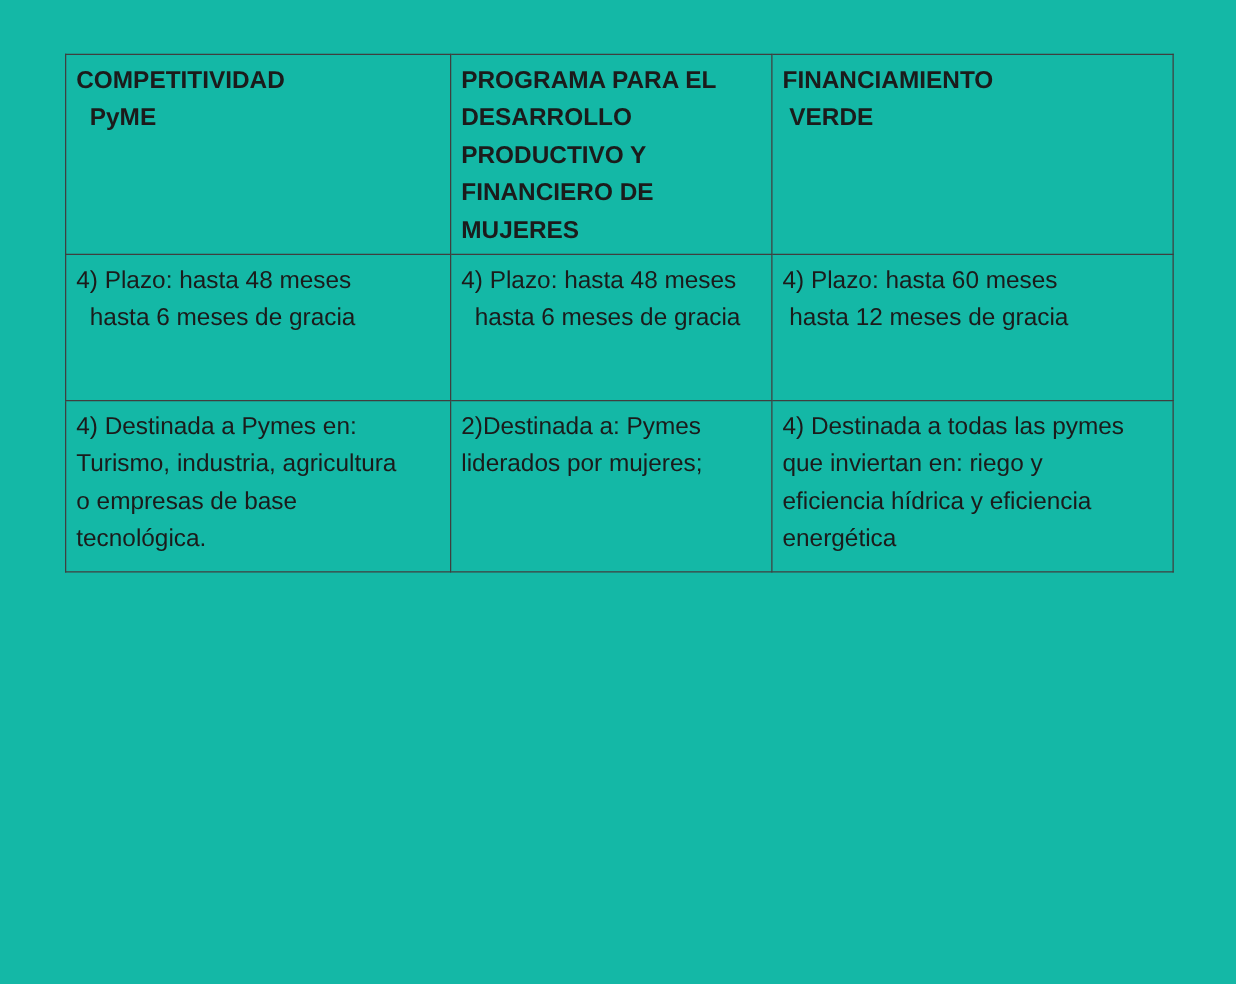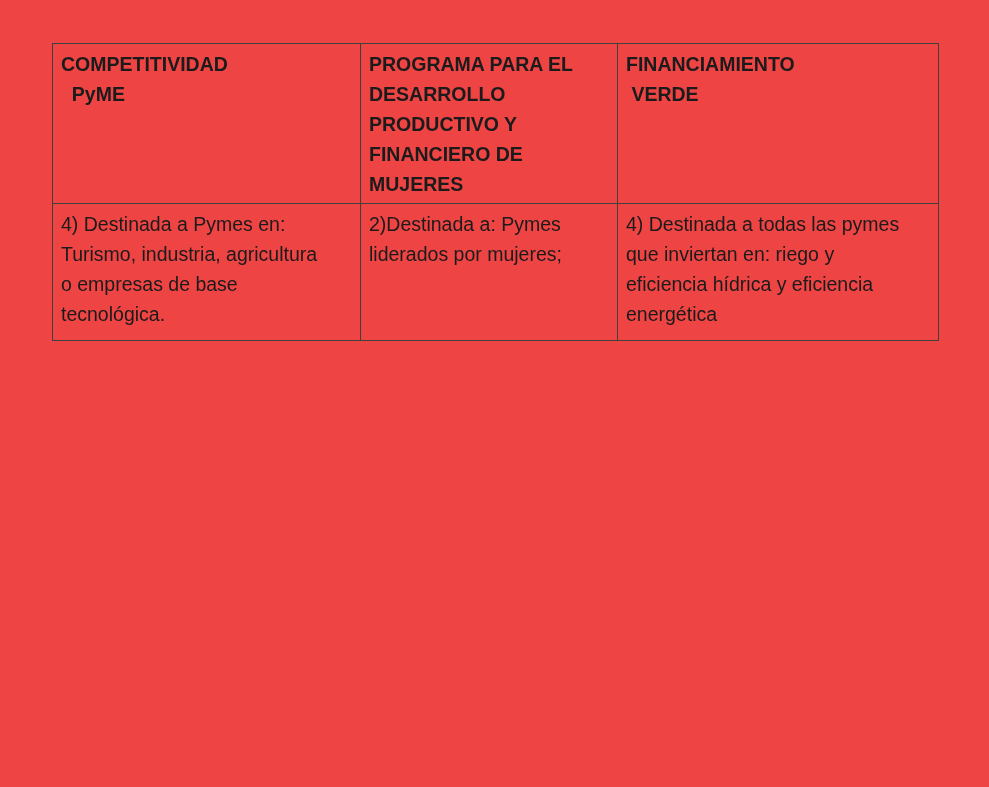--- a/index.html
+++ b/index.html
@@ -8,21 +8,21 @@
     background: #ffffff;
     width: 989px;
     height: 787px;
     font-family: "Liberation Sans", "DejaVu Sans", sans-serif;
     color: #1b1b1b;
   }
   .page {
     position: relative;
     width: 989px;
     height: 787px;
-    background: #ef4444;
+    background: #14b8a6;
     overflow: hidden;
   }
   table.grid {
     position: absolute;
     left: 52px;
     top: 43px;
     width: 886px;
     border-collapse: collapse;
     table-layout: fixed;
   }
@@ -61,20 +61,28 @@
         <td class="hdr">COMPETITIVIDAD
   PyME</td>
         <td class="hdr">PROGRAMA PARA EL
 DESARROLLO
 PRODUCTIVO Y
 FINANCIERO DE
 MUJERES</td>
         <td class="hdr">FINANCIAMIENTO
  VERDE</td>
       </tr>
+      <tr class="r5">
+        <td>4) Plazo: hasta 48 meses
+  hasta 6 meses de gracia</td>
+        <td>4) Plazo: hasta 48 meses
+  hasta 6 meses de gracia</td>
+        <td>4) Plazo: hasta 60 meses
+ hasta 12 meses de gracia</td>
+      </tr>
       <tr class="r6">
         <td>4) Destinada a Pymes en:
 Turismo, industria, agricultura
 o empresas de base
 tecnológica.</td>
         <td>2)Destinada a: Pymes
 liderados por mujeres;</td>
         <td>4) Destinada a todas las pymes
 que inviertan en: riego y
 eficiencia hídrica y eficiencia

